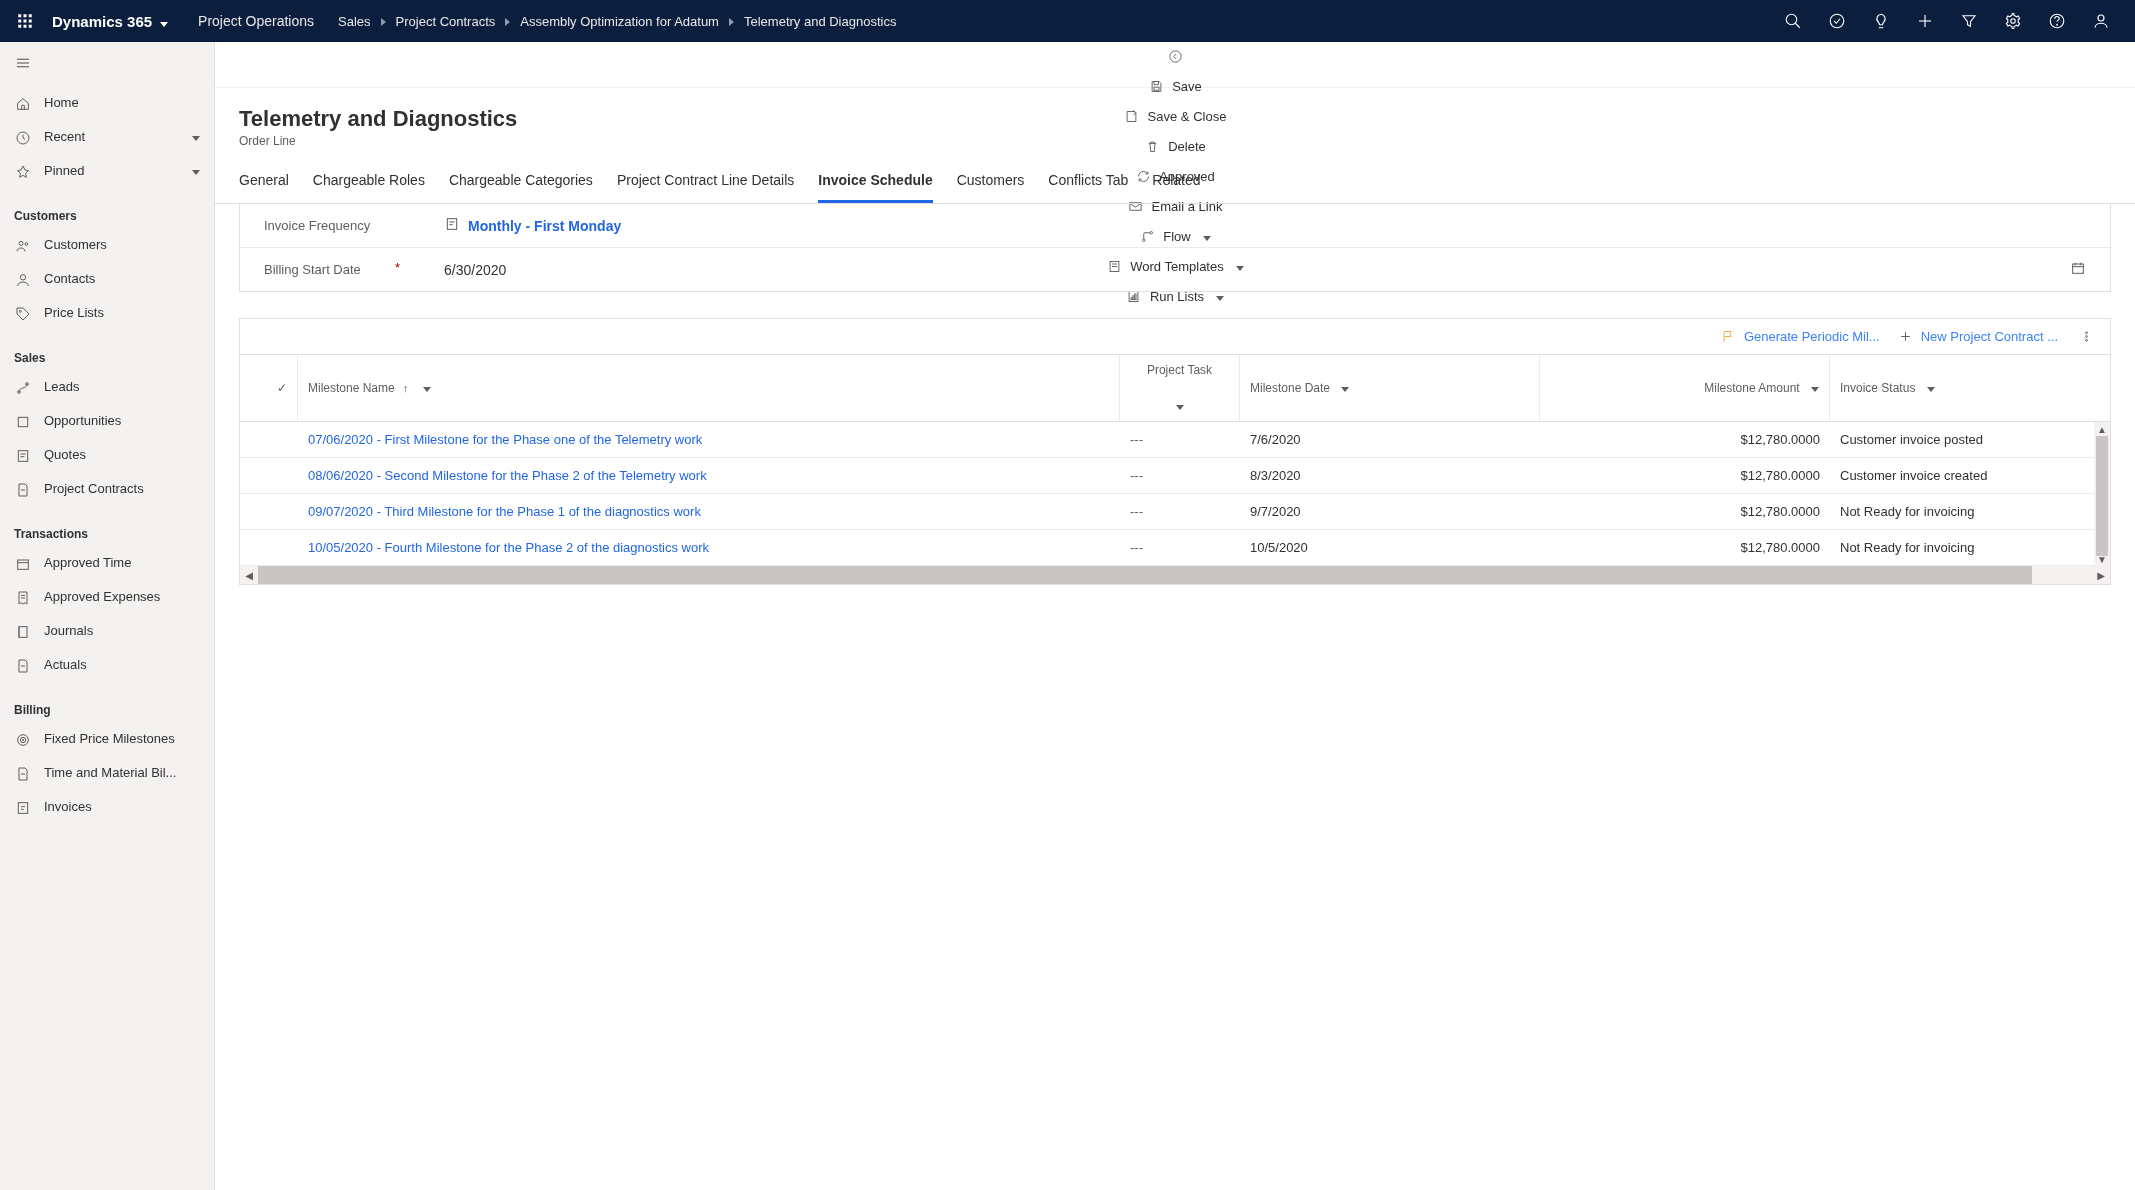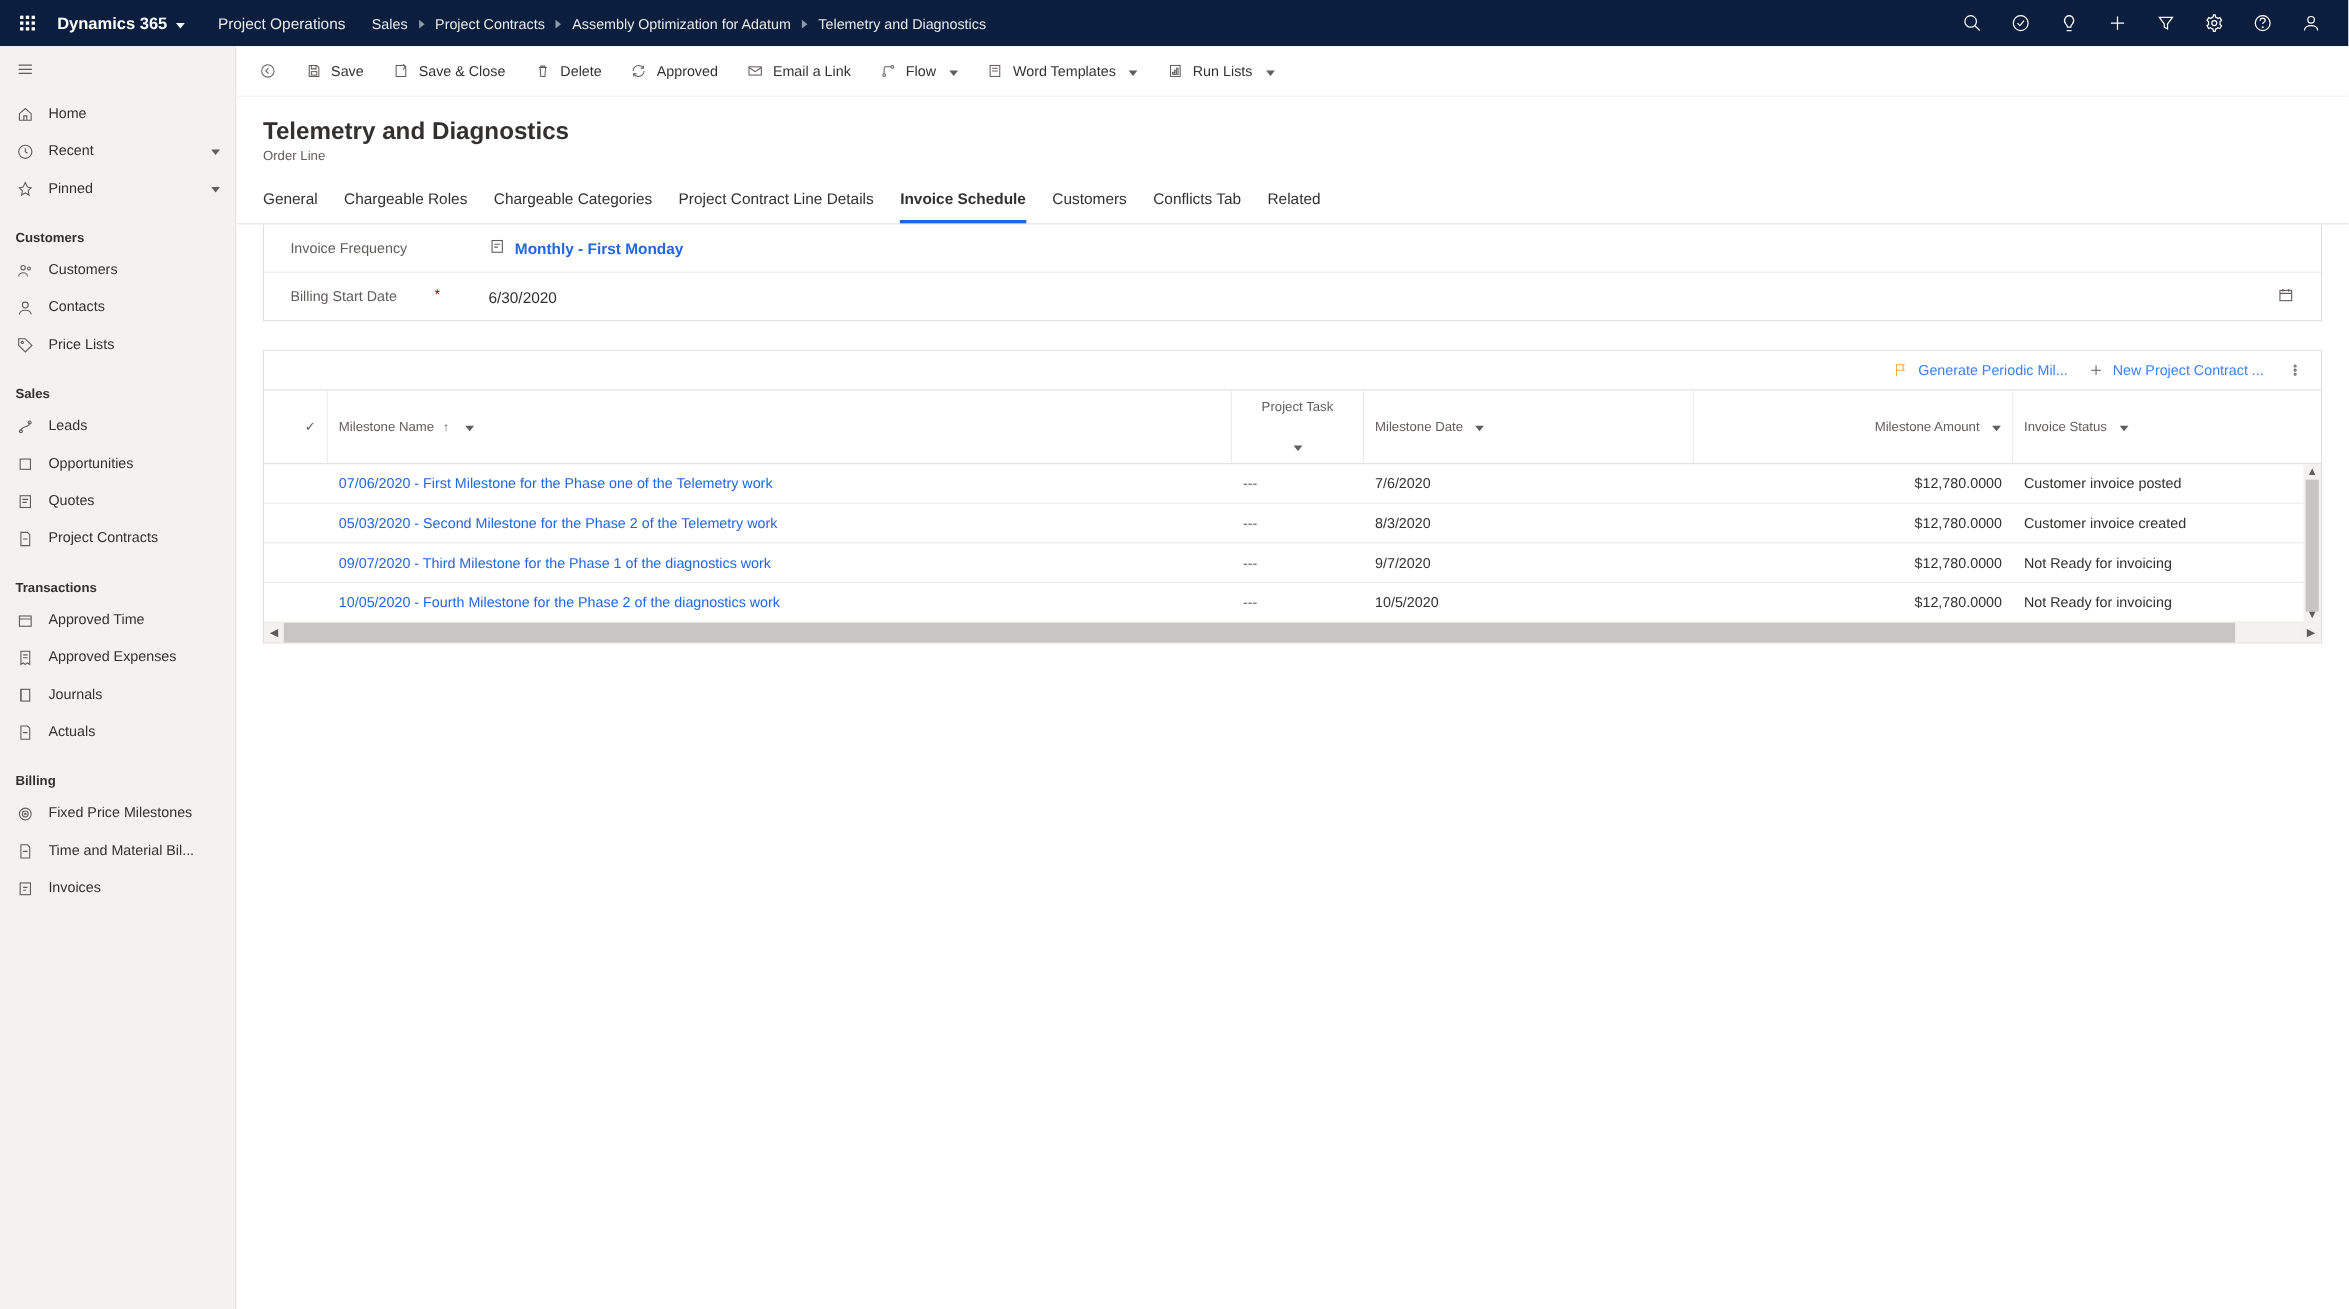--- a/index.html
+++ b/index.html
@@ -28,21 +28,21 @@
   .side-item { display: flex; align-items: flex-start; padding: 8px 14px; gap: 12px; cursor: pointer; color: #323130; }
   .side-item .icon { width: 18px; height: 18px; display: flex; align-items: center; justify-content: center; }
   .side-item .icon svg { width: 16px; height: 16px; stroke: #605e5c; fill: none; stroke-width: 1.5; }
   .side-item .label { flex: 1; white-space: nowrap; overflow: hidden; text-overflow: ellipsis; }
   .side-item .chev { color: #605e5c; }
   .side-group-title { padding: 20px 14px 6px; font-size: 12px; font-weight: 600; color: #323130; }
   
   
   .content { flex: 1; display: flex; flex-direction: column; overflow: hidden; background: #fff; }
   
-  .cmdbar { display: flex; align-items: center; height: 46px; border-bottom: 1px solid #f3f2f1; padding: 0 8px; gap: 2px; }
+  .cmdbar { display: flex; align-items: center; height: 46px; border-bottom: 1px solid #f3f2f1; padding: 0 8px; gap: 2px; flex-direction: column; }
   .cmd-btn { display: flex; align-items: center; gap: 8px; padding: 6px 12px; cursor: pointer; font-size: 13px; color: #323130; }
   .cmd-btn .icon { width: 16px; height: 16px; display:flex; align-items:center; justify-content:center;}
   .cmd-btn .icon svg { width: 15px; height: 15px; stroke: #605e5c; fill: none; stroke-width: 1.5; }
   .cmd-btn .chev { margin-left: 4px; color: #605e5c; }
   
   .page-header { padding: 18px 24px 4px; }
   .page-title { font-size: 22px; font-weight: 600; color: #323130; }
   .page-subtitle { font-size: 12px; color: #605e5c; margin-top: 2px; }
   
   .tabs { display: flex; gap: 24px; padding: 14px 24px 0; border-bottom: 1px solid #e1dfdd; }
@@ -531,21 +531,21 @@
           <div class="grid-row">
               <div class="cell col-check"></div>
               <div class="cell col-name">07/06/2020 - First Milestone for the Phase one of the Telemetry work</div>
               <div class="cell col-task">---</div>
               <div class="cell col-date">7/6/2020</div>
               <div class="cell col-amount">$12,780.0000</div>
               <div class="cell col-status">Customer invoice posted</div>
             </div>
             <div class="grid-row">
               <div class="cell col-check"></div>
-              <div class="cell col-name">05/03/2020 - Second Milestone for the Phase 2 of the Telemetry work</div>
+              <div class="cell col-name">08/06/2020 - Second Milestone for the Phase 2 of the Telemetry work</div>
               <div class="cell col-task">---</div>
               <div class="cell col-date">8/3/2020</div>
               <div class="cell col-amount">$12,780.0000</div>
               <div class="cell col-status">Customer invoice created</div>
             </div>
             <div class="grid-row">
               <div class="cell col-check"></div>
               <div class="cell col-name">09/07/2020 -  Third Milestone for the Phase 1 of the diagnostics work</div>
               <div class="cell col-task">---</div>
               <div class="cell col-date">9/7/2020</div>

